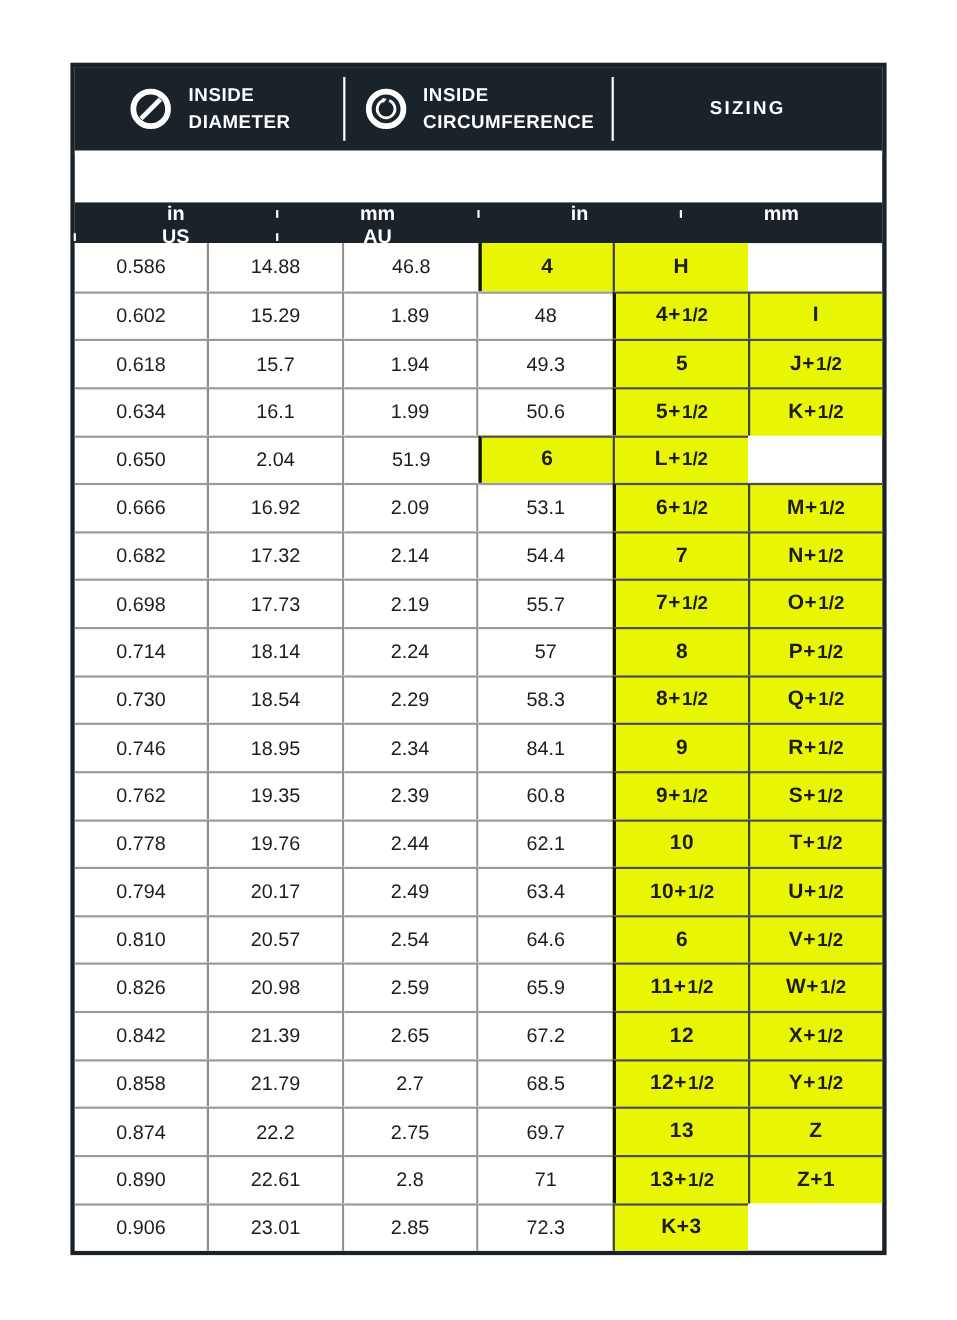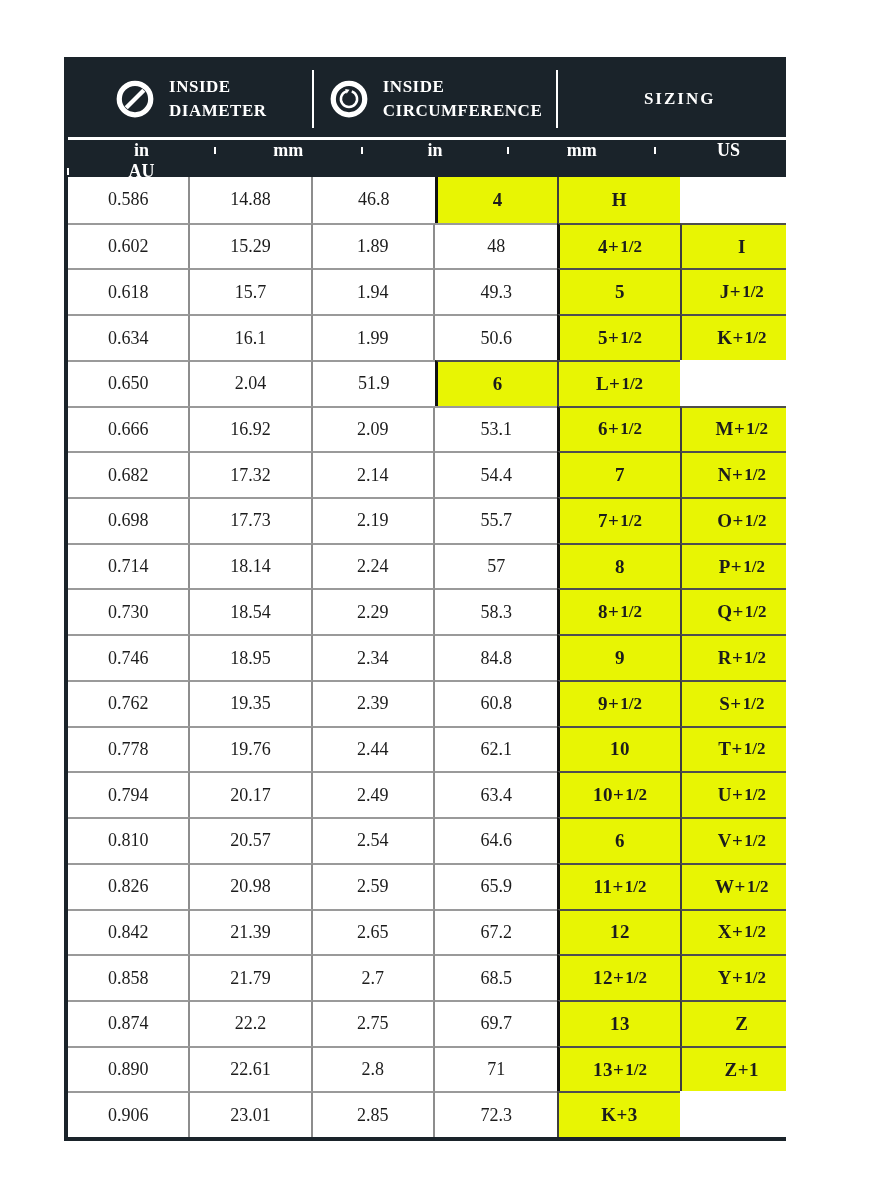--- a/index.html
+++ b/index.html
@@ -8,23 +8,23 @@
     --header-text:#ffffff;
     --body-text:#1c1c1c;
     --grid-light:#9a9a9a;
     --grid-dark:#4e4e4e;
     --col-sep:#111111;
   }
   *{margin:0;padding:0;box-sizing:border-box;}
   html,body{background:#ffffff;}
   .page{
     position:relative;
-    width:786px;height:1200px;
+    width:870px;height:1200px;
     background:#ffffff;
-    font-family:Liberation Serif, serif;
+    font-family:Liberation Sans, sans-serif;
     overflow:hidden;
   }
   .table-wrap{
     position:absolute;left:64px;top:57px;
     width:742px;height:1084px;
     border:4px solid var(--header-bg);
     display:flex;flex-direction:column;
     background:#ffffff;
   }
   
@@ -47,21 +47,21 @@
     letter-spacing:0.5px;
   }
   .hgroup.sizing .labels{letter-spacing:2px;}
   .hicon{width:42px;height:42px;flex:0 0 42px;display:flex;}
   
   .header-rule{height:3px;flex:0 0 3px;background:var(--header-text);}
   
   .unit-header{
     height:37px;flex:0 0 37px;
     background:var(--header-bg);
-    display:grid;grid-template-columns:repeat(5,1fr);
+    display:grid;grid-template-columns:repeat(4,1fr);margin-top:44px;
   }
   .unit-cell{
     position:relative;
     display:flex;align-items:center;justify-content:center;
     color:var(--header-text);font-weight:bold;font-size:18px;
   }
   .unit-cell + .unit-cell::before{
     content:"";position:absolute;left:-1px;top:7px;bottom:7px;width:2px;
     background:var(--header-text);
   }
@@ -248,21 +248,21 @@
           </div>
           <div class="cell c5 hl">
             <span>Q+</span>
             <span class="frac">1/2</span>
           </div>
         </div>
         <div class="trow">
           <div class="cell c0">0.746</div>
           <div class="cell c1">18.95</div>
           <div class="cell c2">2.34</div>
-          <div class="cell c3">84.8</div>
+          <div class="cell c3">84.1</div>
           <div class="cell c4 hl">9</div>
           <div class="cell c5 hl">
             <span>R+</span>
             <span class="frac">1/2</span>
           </div>
         </div>
         <div class="trow">
           <div class="cell c0">0.762</div>
           <div class="cell c1">19.35</div>
           <div class="cell c2">2.39</div>

